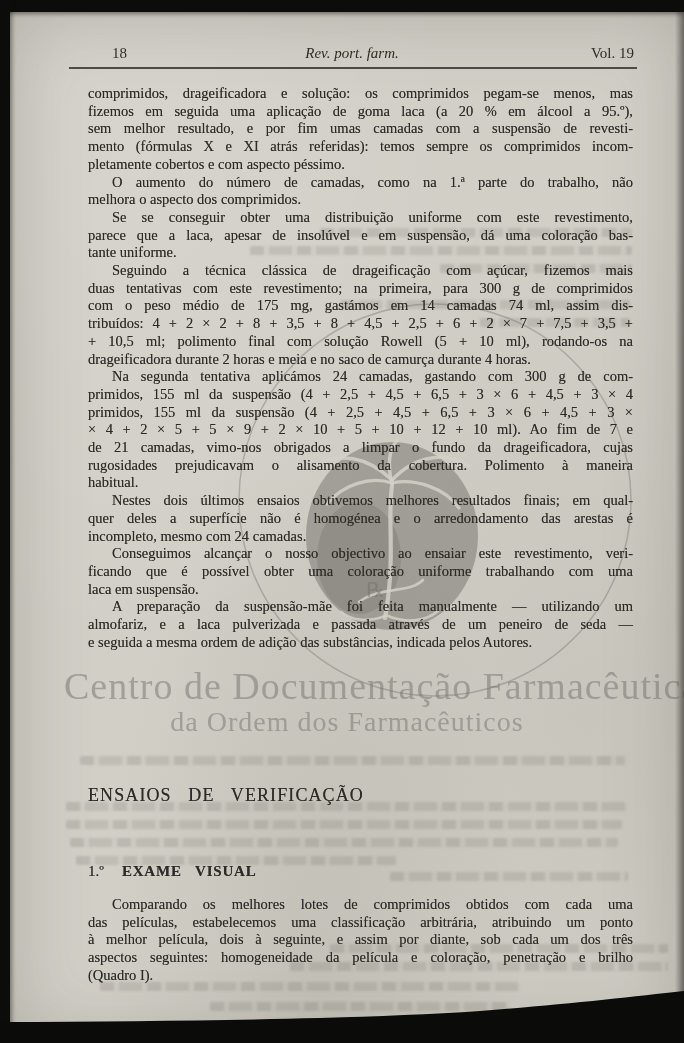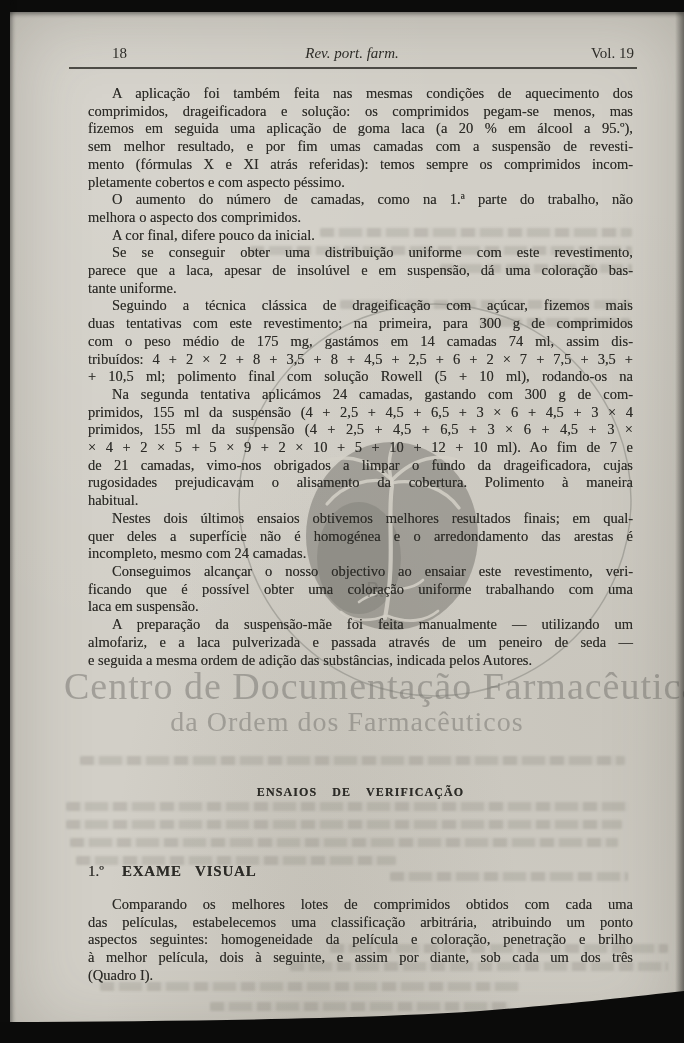--- a/index.html
+++ b/index.html
@@ -32,22 +32,22 @@
 
   
   .textcol{position:absolute;left:78px;width:545px;z-index:3;font-size:14.5px;line-height:17.7px;
            text-shadow:0 0 .5px rgba(44,43,39,.55);}
   #intro-text{top:73px;}
   #exam-text{top:884px;}
   .tline{text-align:justify;text-align-last:justify;white-space:nowrap;}
   .tline.last{text-align-last:left;}
   .tline.first{text-indent:24px;}
 
-  .heading{position:absolute;top:773px;left:78px;width:545px;text-align:center;z-index:3;
-           font-weight:bold;font-size:12px;letter-spacing:1.1px;word-spacing:11px;
+  .heading{position:absolute;top:773px;left:78px;width:545px;text-align:left;z-index:3;
+           font-weight:normal;font-size:18px;letter-spacing:1.1px;word-spacing:11px;
            text-shadow:0 0 .5px rgba(44,43,39,.6);}
   .subsection{position:absolute;top:851px;left:78px;z-index:3;font-size:15px;
            text-shadow:0 0 .5px rgba(44,43,39,.55);}
   .subsection .num{margin-right:18px;}
   .subsection .ttl{font-weight:bold;letter-spacing:.8px;word-spacing:9px;}
 
   
   .wm{position:absolute;z-index:1;color:rgba(122,121,114,.55);white-space:nowrap;
       font-family:"Liberation Serif","DejaVu Serif",serif;}
   .wm1{left:54px;top:652px;font-size:38px;letter-spacing:1px;}
@@ -109,45 +109,42 @@
 
     <div class="hdr">
       <span class="pgnum">18</span>
       <span class="journal">Rev. port. farm.</span>
       <span class="vol">Vol. 19</span>
     </div>
     <div class="rule"></div>
 
     <main id="intro-text" class="textcol">
         <div>
-          <div class="tline first">A aplicação foi também feita nas mesmas condições de aquecimento dos</div>
           <div class="tline">comprimidos, drageificadora e solução: os comprimidos pegam-se menos, mas</div>
           <div class="tline">fizemos em seguida uma aplicação de goma laca (a 20 % em álcool a 95.º),</div>
           <div class="tline">sem melhor resultado, e por fim umas camadas com a suspensão de revesti-</div>
           <div class="tline">mento (fórmulas X e XI atrás referidas): temos sempre os comprimidos incom-</div>
           <div class="tline last">pletamente cobertos e com aspecto péssimo.</div>
         </div>
         <div>
           <div class="tline first">O aumento do número de camadas, como na 1.ª parte do trabalho, não</div>
           <div class="tline last">melhora o aspecto dos comprimidos.</div>
-        </div>
-        <div>
-          <div class="tline first last">A cor final, difere pouco da inicial.</div>
         </div>
         <div>
           <div class="tline first">Se se conseguir obter uma distribuição uniforme com este revestimento,</div>
           <div class="tline">parece que a laca, apesar de insolúvel e em suspensão, dá uma coloração bas-</div>
           <div class="tline last">tante uniforme.</div>
         </div>
         <div>
           <div class="tline first">Seguindo a técnica clássica de drageificação com açúcar, fizemos mais</div>
           <div class="tline">duas tentativas com este revestimento; na primeira, para 300 g de comprimidos</div>
           <div class="tline">com o peso médio de 175 mg, gastámos em 14 camadas 74 ml, assim dis-</div>
           <div class="tline">tribuídos: 4 + 2 × 2 + 8 + 3,5 + 8 + 4,5 + 2,5 + 6 + 2 × 7 + 7,5 + 3,5 +</div>
           <div class="tline">+ 10,5 ml; polimento final com solução Rowell (5 + 10 ml), rodando-os na</div>
+          <div class="tline last">drageificadora durante 2 horas e meia e no saco de camurça durante 4 horas.</div>
         </div>
         <div>
           <div class="tline first">Na segunda tentativa aplicámos 24 camadas, gastando com 300 g de com-</div>
           <div class="tline">primidos, 155 ml da suspensão (4 + 2,5 + 4,5 + 6,5 + 3 × 6 + 4,5 + 3 × 4</div>
           <div class="tline">primidos, 155 ml da suspensão (4 + 2,5 + 4,5 + 6,5 + 3 × 6 + 4,5 + 3 ×</div>
           <div class="tline">× 4 + 2 × 5 + 5 × 9 + 2 × 10 + 5 + 10 + 12 + 10 ml). Ao fim de 7 e</div>
           <div class="tline">de 21 camadas, vimo-nos obrigados a limpar o fundo da drageificadora, cujas</div>
           <div class="tline">rugosidades prejudicavam o alisamento da cobertura. Polimento à maneira</div>
           <div class="tline last">habitual.</div>
         </div>
@@ -171,22 +168,22 @@
     <div class="heading">ENSAIOS DE VERIFICAÇÃO</div>
 
     <div class="subsection">
       <span class="num">1.º</span><span class="ttl">EXAME VISUAL</span>
     </div>
 
     <main id="exam-text" class="textcol">
         <div>
           <div class="tline first">Comparando os melhores lotes de comprimidos obtidos com cada uma</div>
           <div class="tline">das películas, estabelecemos uma classificação arbitrária, atribuindo um ponto</div>
+          <div class="tline">à melhor película, dois à seguinte, e assim por diante, sob cada um dos três</div>
           <div class="tline">aspectos seguintes: homogeneidade da película e coloração, penetração e brilho</div>
-          <div class="tline">à melhor película, dois à seguinte, e assim por diante, sob cada um dos três</div>
           <div class="tline last">(Quadro I).</div>
         </div>
       </main>
 
     <div class="vignette"></div>
   </div>
 
   <div class="edge-top"></div>
   <div class="edge-left"></div>
   <div class="edge-right"></div>

